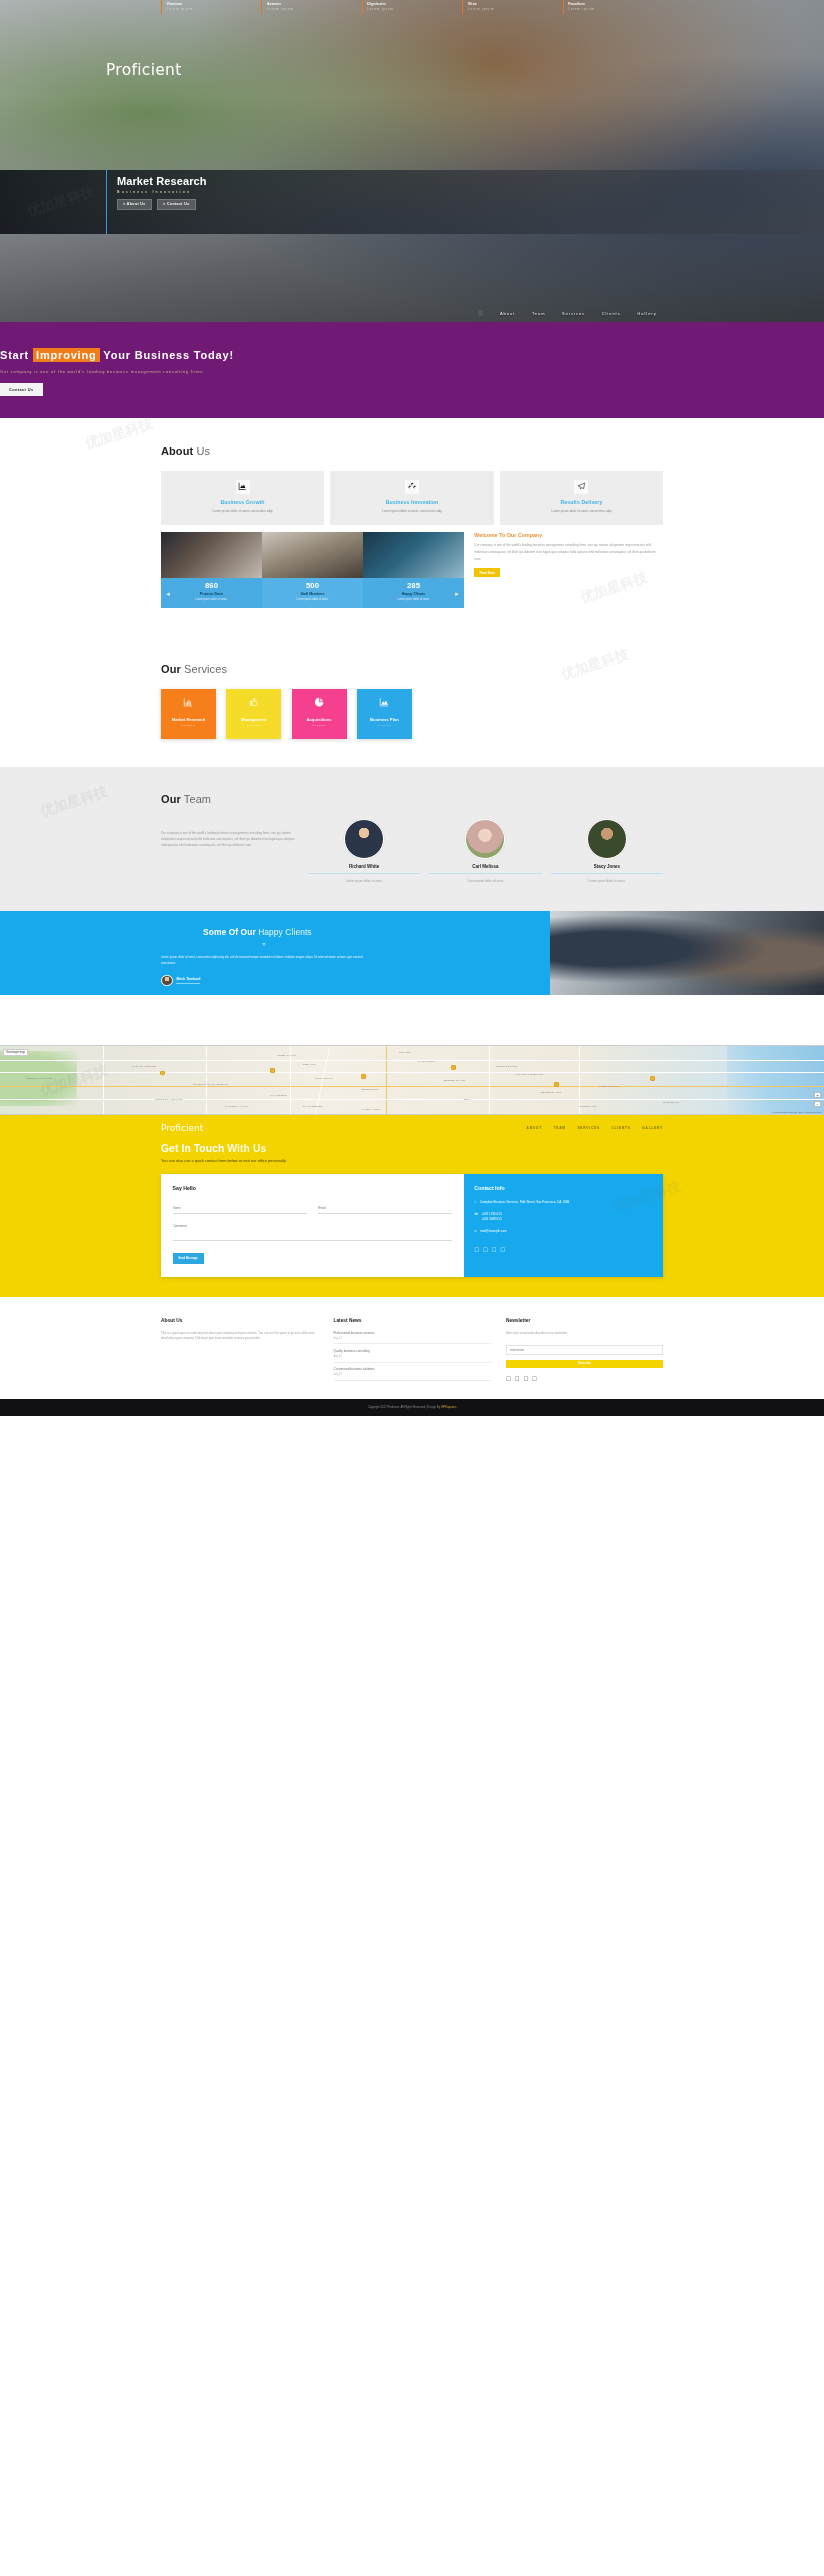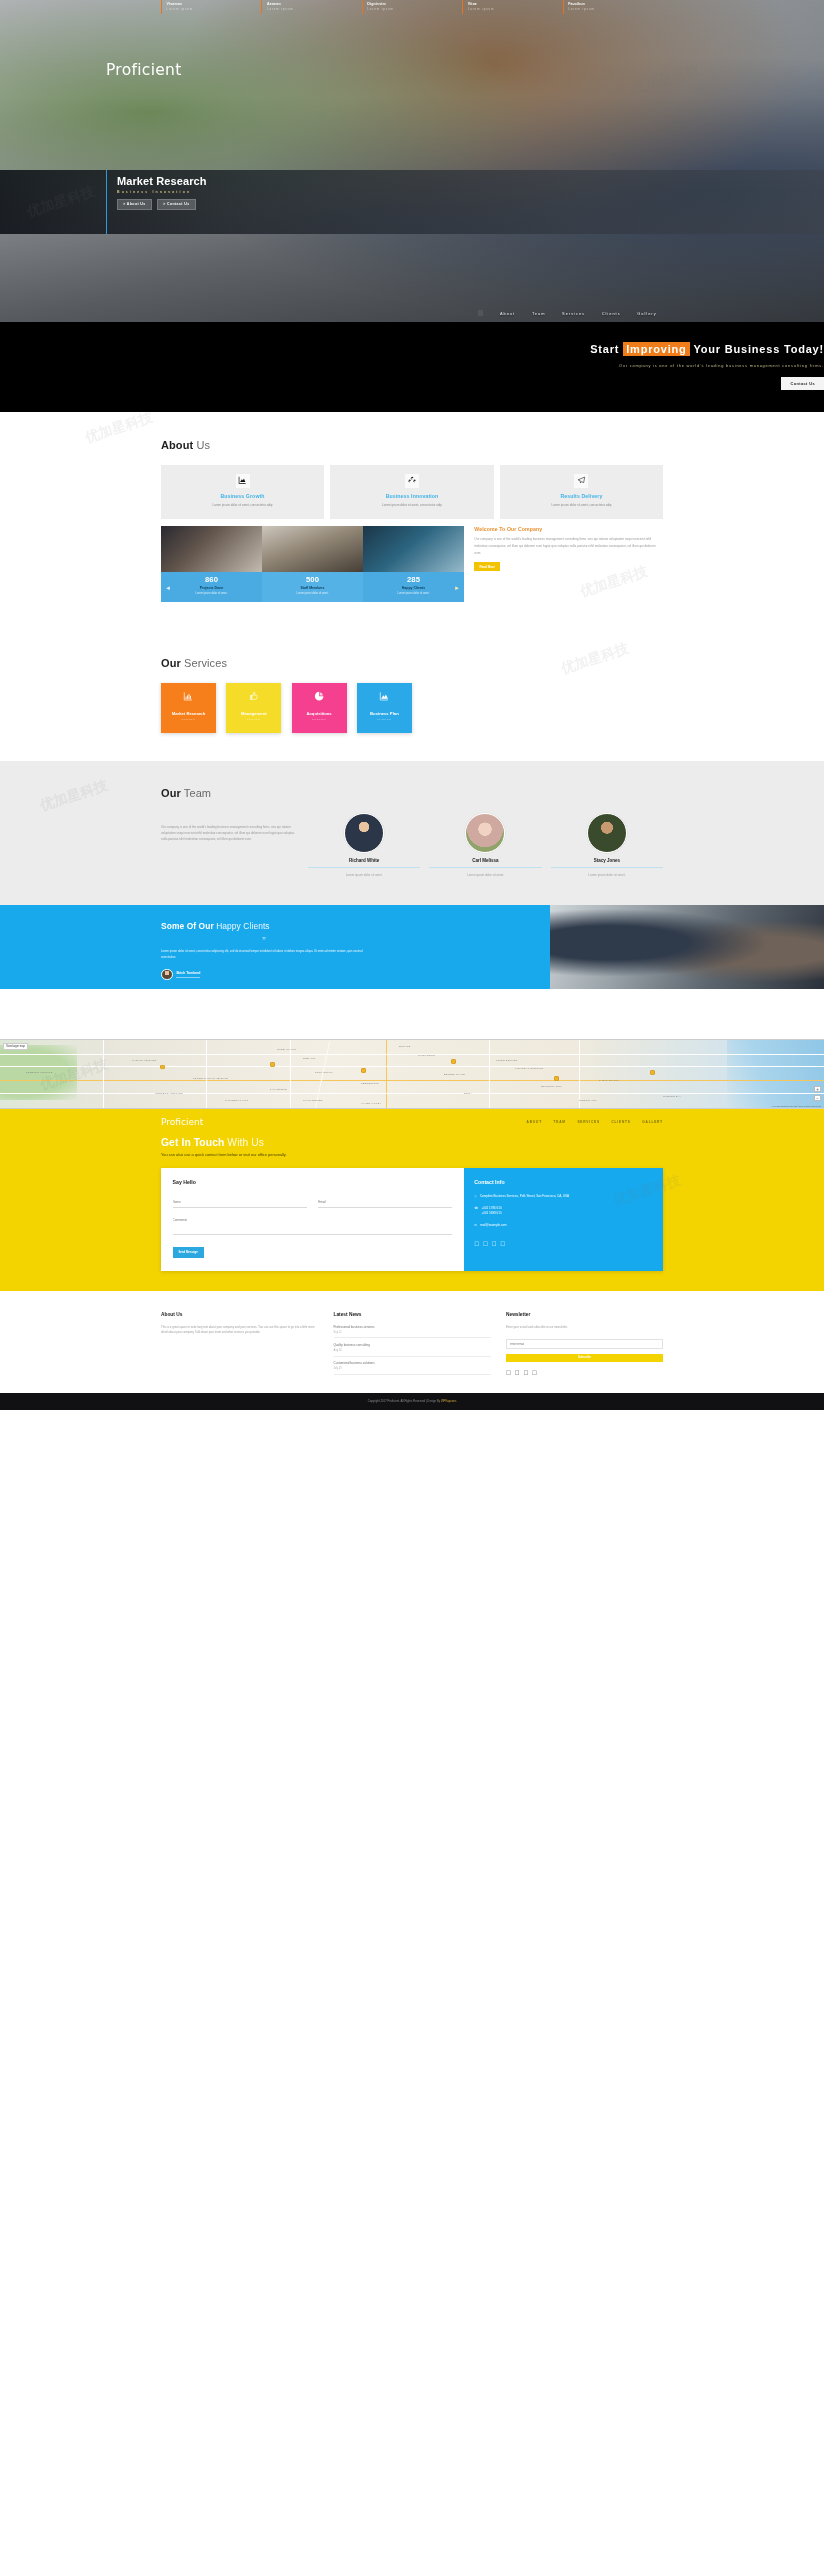--- a/index.html
+++ b/index.html
@@ -79,21 +79,21 @@
     display:flex; justify-content:flex-end; align-items:center; gap:16.7px;
     padding-right:6.4px;
   }
   .mainmenu-inner a{
     color:#eceff1; font-size:3.9px; letter-spacing:1px; text-decoration:none;
     text-shadow:0 0.6px 1.3px rgba(0,0,0,.6);
   }
   .mm-sq{ width:5.2px;height:5.2px;background:#555d63;opacity:.7;}
 
   
-  .cta{ background:#000000; padding:21px 0 22px; text-align:right; position:relative;}
+  .cta{ background:#701a75; padding:27px 0 22px; text-align:left; position:relative;}
   .cta h3{
     color:#fff; font-size:11px; font-weight:bold; letter-spacing:0.8px;
     font-family:"Liberation Sans Narrow","Liberation Sans",sans-serif;
   }
   .cta h3 .hl{ background:#f07d1a; color:#fff; padding:0.6px 3.2px; }
   .cta p{ color:#cdbf8b; font-size:3.9px; letter-spacing:0.8px; margin-top:7.7px;}
   .cta .cbtn{
     display:inline-block; margin-top:9.7px; background:#f4f4f4; color:#222;
     font-size:3.9px; font-weight:bold; padding:3.9px 9px; text-decoration:none; letter-spacing:0.4px;
   }
@@ -187,21 +187,21 @@
   .cl-photo{
     position:absolute; right:0; top:0; width:274px; height:84px;
     background:
       radial-gradient(ellipse at 22% 45%, #2f3a4a 0 26%, rgba(47,58,74,0) 52%),
       radial-gradient(ellipse at 78% 55%, #6f6258 0 22%, rgba(111,98,88,0) 48%),
       linear-gradient(115deg,#cfd6da 0%,#9aa3a9 30%,#5d666e 62%,#2b313a 100%);
   }
   .cl-in{ position:relative; z-index:3; width:502px; margin:0 auto; padding-top:16.7px;}
   .cl-in h3{ color:#fff; font-size:8.4px; letter-spacing:0.1px;
     font-family:"Liberation Sans Narrow","Liberation Sans",sans-serif;}
-  .cl-in h3 b{font-weight:bold;} .cl-in h3 span{font-weight:400;color:#eaf7ff;}
+  .cl-in h3 b{font-weight:bold;margin-left:42px;} .cl-in h3 span{font-weight:400;color:#eaf7ff;}
   .cl-quote{ color:rgba(255,255,255,.72); font-size:10.3px; text-align:center; width:206px; margin-top:5.2px;}
   .cl-txt{ color:rgba(255,255,255,.92); font-size:2.8px; line-height:2.1; width:212px; margin-top:1.3px;}
   .cl-author{ display:flex; align-items:center; gap:3.9px; margin-top:8.4px;}
   .cl-av{ width:11.6px;height:11.6px;border-radius:50%; border:1.3px solid #fff;
     background:radial-gradient(circle at 50% 35%,#e6c3a2 0 30%,#5b4a3a 31% 100%);}
   .cl-name{ color:#fff; font-size:3.5px; font-weight:bold; border-bottom:0.6px solid rgba(255,255,255,.5); padding-bottom:1.3px;}
 
   
   .gal-grid{ display:flex; flex-wrap:wrap; gap:6.4px; }
   .gal-i{ width:120px; height:42px; position:relative; overflow:hidden; box-shadow:0 0.6px 1.9px rgba(0,0,0,.2);}
@@ -239,21 +239,21 @@
   .map-ft{ position:absolute; bottom:0.6px; right:2.6px; font-size:1.9px; color:#666;}
 
   
   .contact{ background:#f3d400; padding:0 0 18px; position:relative; }
   .c-nav{ width:502px; margin:0 auto; display:flex; align-items:center; height:26px;}
   .c-logo{ color:#fff; font-size:9px; font-family:"DejaVu Sans",sans-serif;}
   .c-nav-links{ margin-left:auto; display:flex; gap:11.6px;}
   .c-nav-links a{ color:#7d6f10; font-size:3.2px; letter-spacing:0.8px; text-decoration:none; font-weight:bold;}
   .c-head h3{ font-size:10.3px; letter-spacing:0.1px; color:#fff;
     font-family:"Liberation Sans Narrow","Liberation Sans",sans-serif;}
-  .c-head h3 b{ color:#fff; font-weight:bold;} .c-head h3 span{ color:#fffbe0; font-weight:400;text-align:center;}
+  .c-head h3 b{ color:#fff; font-weight:bold;} .c-head h3 span{ color:#fffbe0; font-weight:700;text-align:center;}
   .c-head p{ color:#4a4100; font-size:3.9px; margin-top:3.9px;}
   .c-card{ display:flex; margin-top:11.6px; box-shadow:0 1.3px 3.9px rgba(0,0,0,.15);}
   .c-form{ width:303px; background:#fff; padding:10.3px 11.6px 13px;}
   .c-form h4{ font-size:5.2px; font-weight:bold; color:#222; margin-bottom:9px;
     font-family:"Liberation Sans Narrow","Liberation Sans",sans-serif;}
   .c-fr{ display:flex; gap:11.6px; }
   .c-field{ flex:1; }
   .c-field input, .c-field textarea{
     width:100%; border:0; border-bottom:0.6px solid #dadada; font-size:3px;
     color:#a8a8a8; padding:0 0 3.2px; background:transparent; outline:none;

